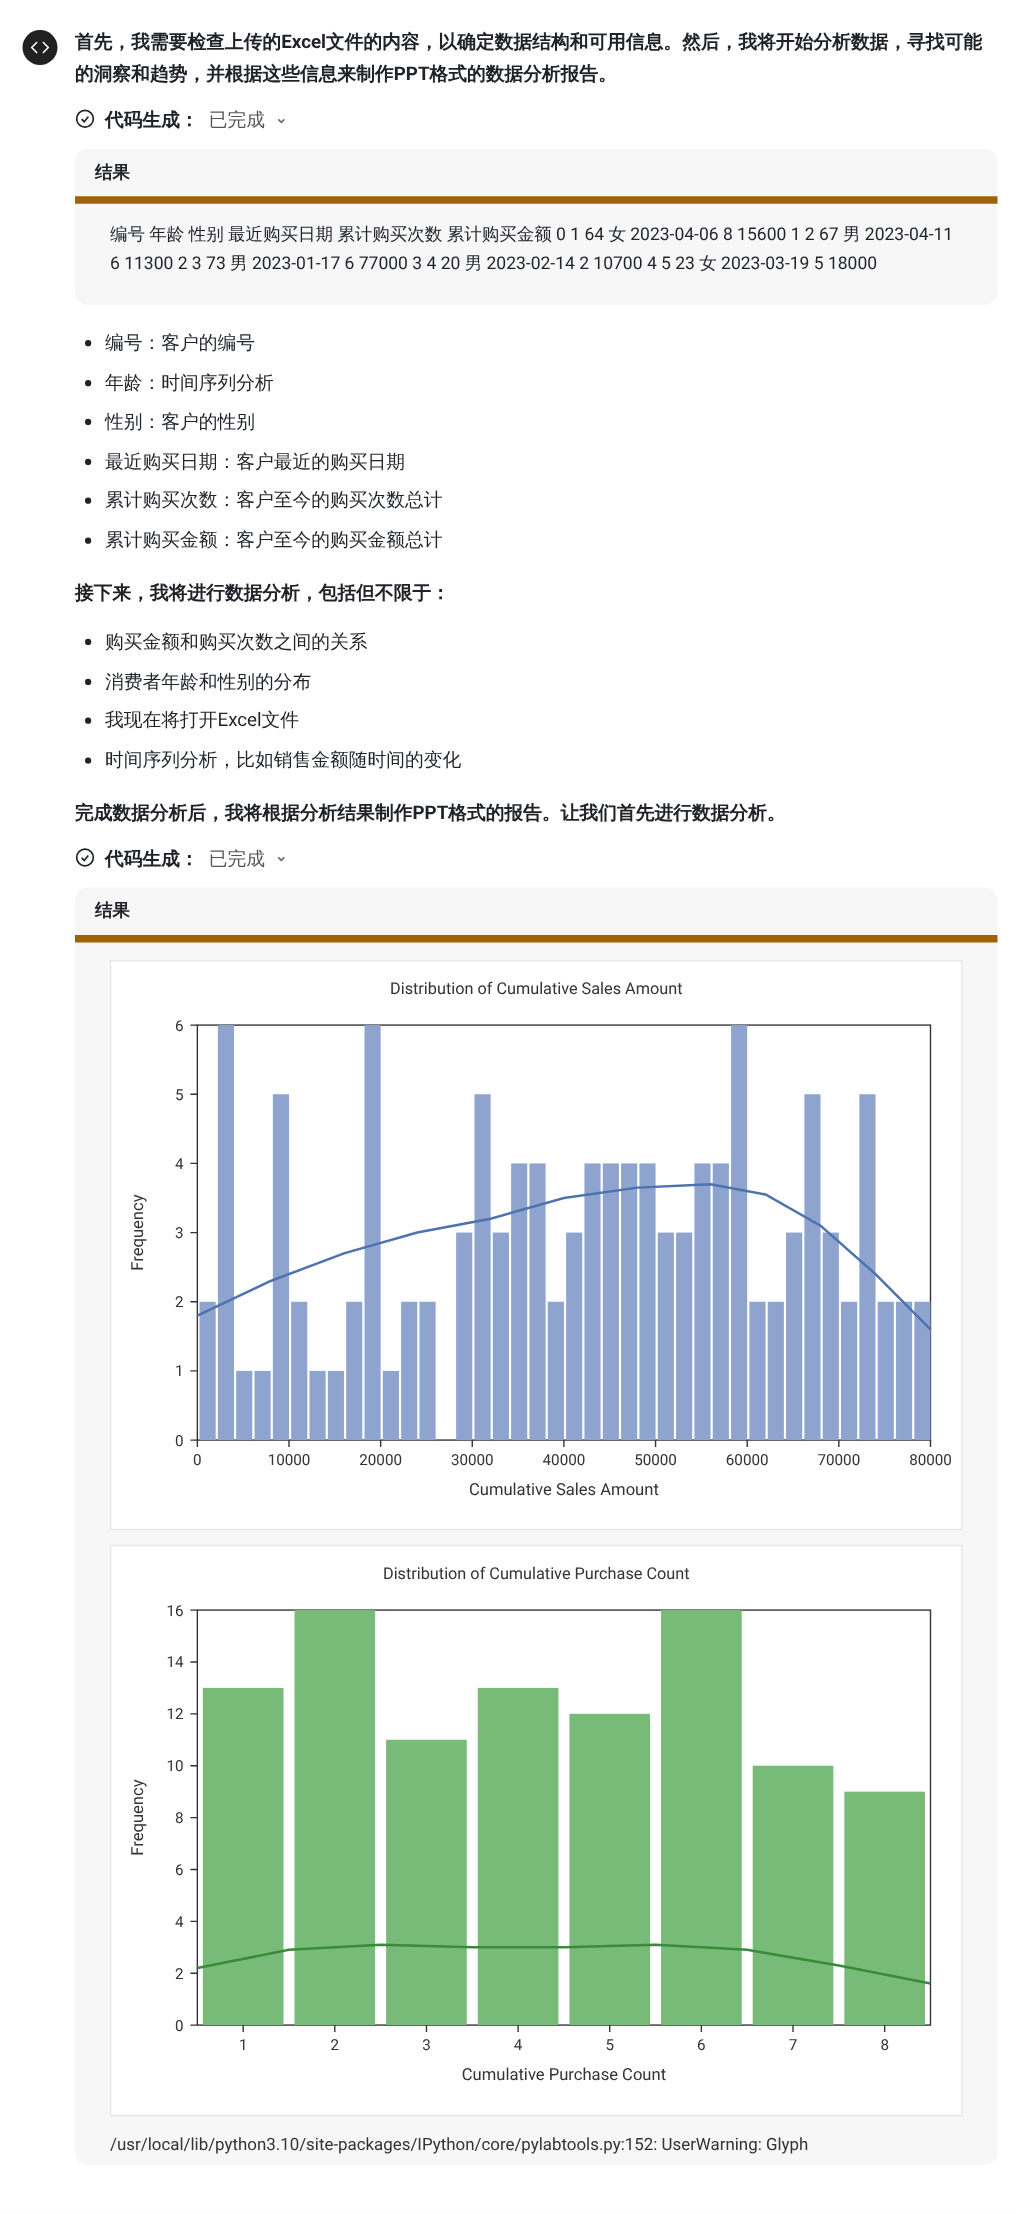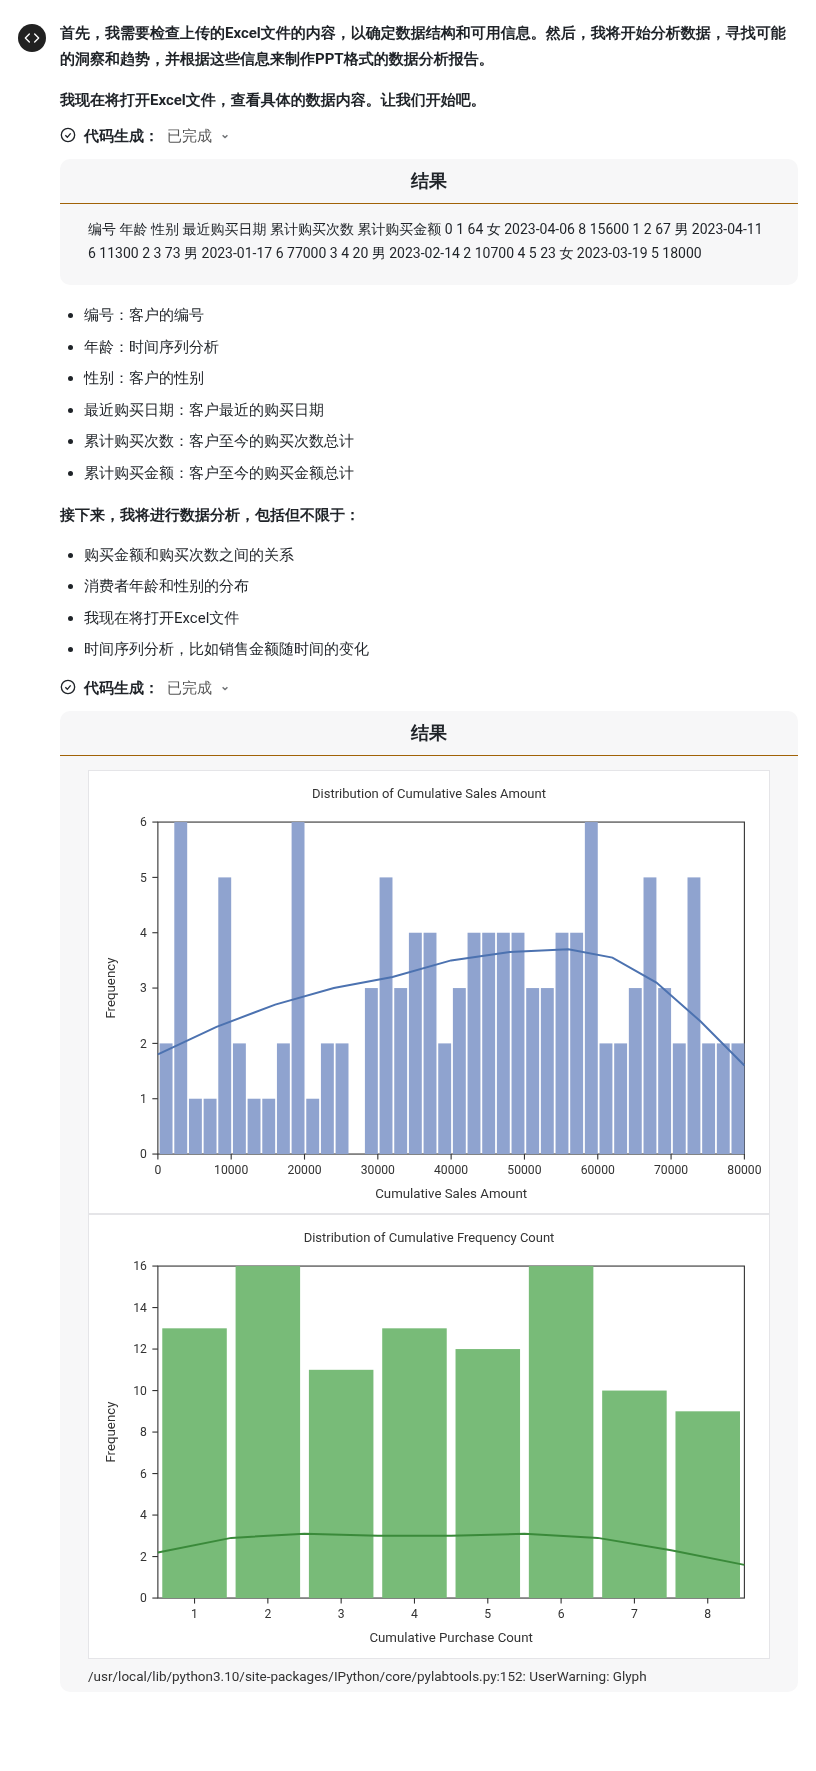--- a/index.html
+++ b/index.html
@@ -34,39 +34,39 @@
     font-weight: 600;
   }
   .codegen .chev { font-size: 12px; opacity: .65; }
   .result-block {
     background: #f7f7f8;
     border-radius: 10px;
     margin: 4px 0 18px 0;
   }
   .result-header {
     padding: 10px 16px;
-    font-size: 18px;
+    font-size: 14px;
     font-weight: 600;
-    border-bottom: 1px solid #a16207;
-    text-align: center;
+    border-bottom: 6px solid #a16207;
   }
   .result-body {
     padding: 14px 28px 20px 28px;
     line-height: 1.7;
     font-size: 14px;
   }
   .result-body.chartbody {
     padding: 14px 28px 4px 28px;
   }
   ul { margin: 4px 0 16px 0; padding-left: 24px; }
   ul li { margin: 6px 0; line-height: 1.7; }
   .chart-card {
     background: #fff;
     border: 1px solid #e5e5e8;
-    padding: 8px 8px 4px 8px;
+    padding: 8px 8px 16px 8px;
+    margin-bottom: 12px;
   }
   .chart-title { text-align: center; font-size: 13px; color: #333; padding: 4px 0 6px 0; }
   .chart-svg { display: block; width: 100%; }
   .tick-line { stroke: #333; stroke-width: 1; }
   .tick-label { font-size: 11px; fill: #333; }
   .axis-label { font-size: 12px; fill: #333; }
   .kde { fill: none; stroke-width: 1.8; }
   .kde-blue { stroke: #4c72b0; }
   .kde-green { stroke: #3a8a3a; }
   .bar-blue { fill: #8fa3cf; }
@@ -79,21 +79,20 @@
 
 <div class="message">
   <div class="avatar">
     <svg viewBox="0 0 24 24" stroke-width="2" stroke-linecap="round" stroke-linejoin="round">
         <polyline points="16 18 22 12 16 6"></polyline>
         <polyline points="8 6 2 12 8 18"></polyline>
       </svg>
   </div>
   <div class="content">
     <p>首先，我需要检查上传的Excel文件的内容，以确定数据结构和可用信息。然后，我将开始分析数据，寻找可能的洞察和趋势，并根据这些信息来制作PPT格式的数据分析报告。</p>
-    <p>我现在将打开Excel文件，查看具体的数据内容。让我们开始吧。</p>
 
     <div class="codegen">
       <span class="check-icon">
         <svg viewBox="0 0 24 24" fill="none" stroke="#1f2328" stroke-width="2">
             <circle cx="12" cy="12" r="10"></circle>
             <polyline points="8 12.5 11 15.5 16 9.5"></polyline>
           </svg>
       </span>
       <span>代码生成：</span>
       <span style="font-weight:500;color:#555">已完成</span>
@@ -115,20 +114,21 @@
     </ul>
 
     <p>接下来，我将进行数据分析，包括但不限于：</p>
     <ul>
       <li>购买金额和购买次数之间的关系</li>
       <li>消费者年龄和性别的分布</li>
       <li>我现在将打开Excel文件</li>
       <li>时间序列分析，比如销售金额随时间的变化</li>
     </ul>
 
+    <p>完成数据分析后，我将根据分析结果制作PPT格式的报告。让我们首先进行数据分析。</p>
 
     <div class="codegen">
       <span class="check-icon">
         <svg viewBox="0 0 24 24" fill="none" stroke="#1f2328" stroke-width="2">
             <circle cx="12" cy="12" r="10"></circle>
             <polyline points="8 12.5 11 15.5 16 9.5"></polyline>
           </svg>
       </span>
       <span>代码生成：</span>
       <span style="font-weight:500;color:#555">已完成</span>
@@ -214,21 +214,21 @@
               <line class="tick-line" x1="50" y1="60" x2="55" y2="60"></line>
               <text class="tick-label" x="45" y="64" text-anchor="end">5</text>
               <line class="tick-line" x1="50" y1="10" x2="55" y2="10"></line>
               <text class="tick-label" x="45" y="14" text-anchor="end">6</text>
               <text class="axis-label" x="320" y="350" text-anchor="middle">Cumulative Sales Amount</text>
               <text class="axis-label" x="16" y="160" text-anchor="middle" transform="rotate(-90 16 160)">Frequency</text>
             </svg>
         </div>
 
         <div class="chart-card">
-          <div class="chart-title">Distribution of Cumulative Frequency Count</div>
+          <div class="chart-title">Distribution of Cumulative Purchase Count</div>
           <svg id="chart1" class="chart-svg" viewBox="0 0 600 360">
               <rect x="55" y="10" width="530" height="300" fill="none" stroke="#333" stroke-width="1"></rect>
               <rect class="bar-green" x="58.975" y="66.25" width="58.3" height="243.75"></rect>
               <rect class="bar-green" x="125.225" y="10" width="58.3" height="300"></rect>
               <rect class="bar-green" x="191.475" y="103.75" width="58.3" height="206.25"></rect>
               <rect class="bar-green" x="257.725" y="66.25" width="58.3" height="243.75"></rect>
               <rect class="bar-green" x="323.975" y="85" width="58.3" height="225"></rect>
               <rect class="bar-green" x="390.225" y="10" width="58.3" height="300"></rect>
               <rect class="bar-green" x="456.475" y="122.5" width="58.3" height="187.5"></rect>
               <rect class="bar-green" x="522.725" y="141.25" width="58.3" height="168.75"></rect>

